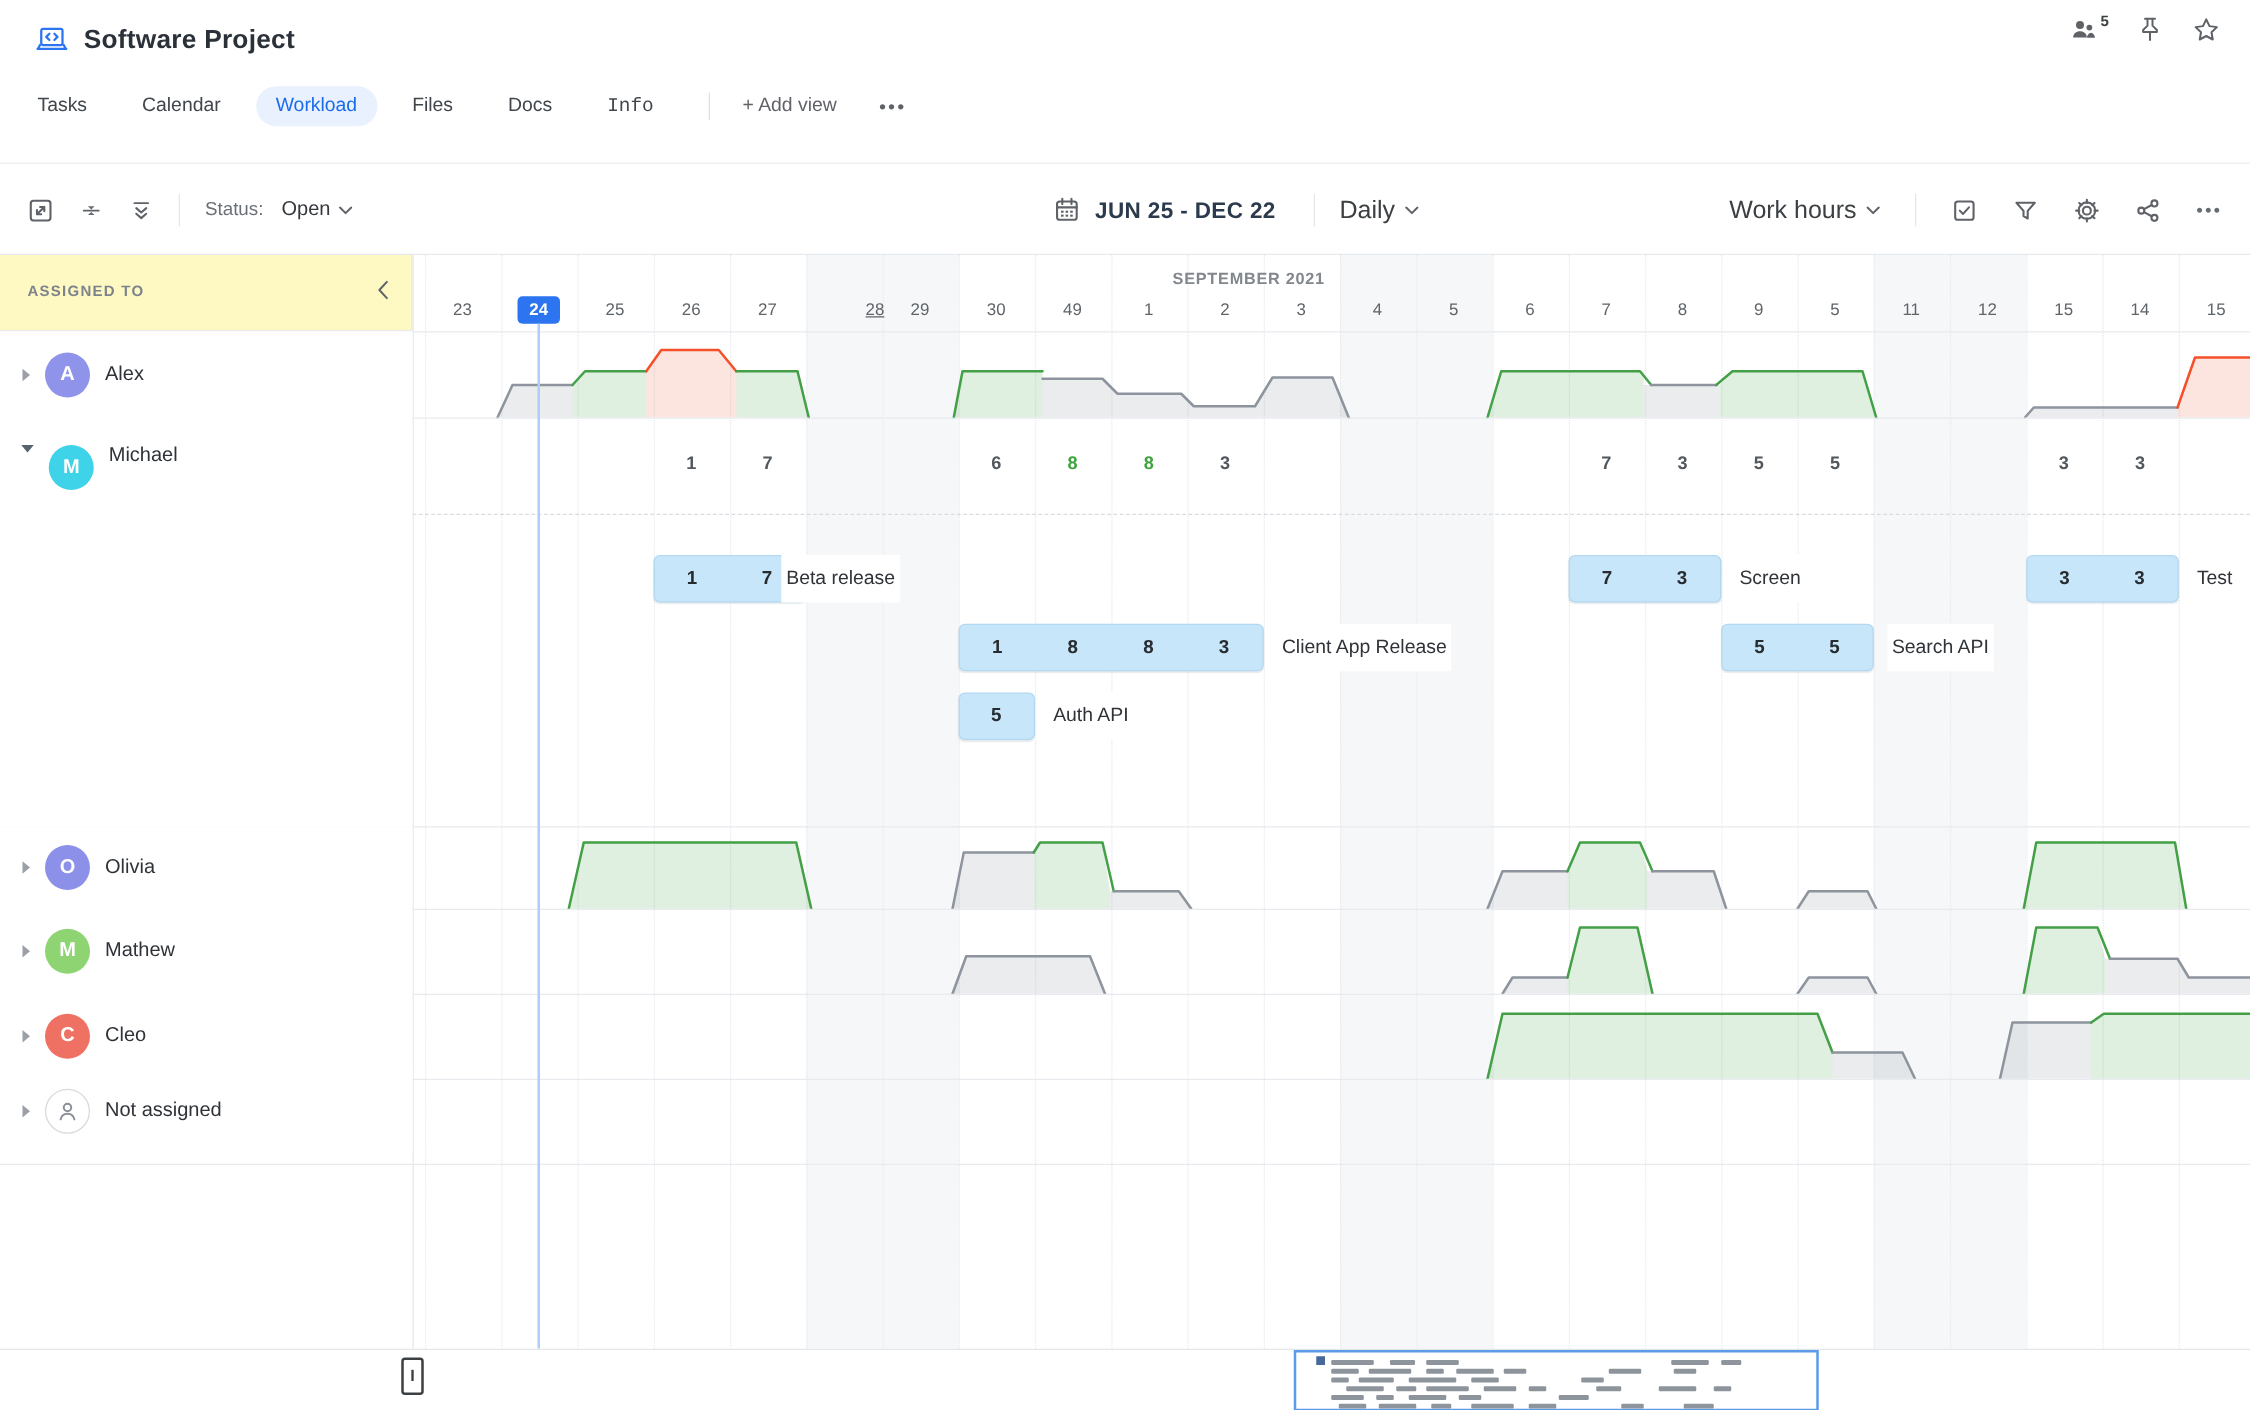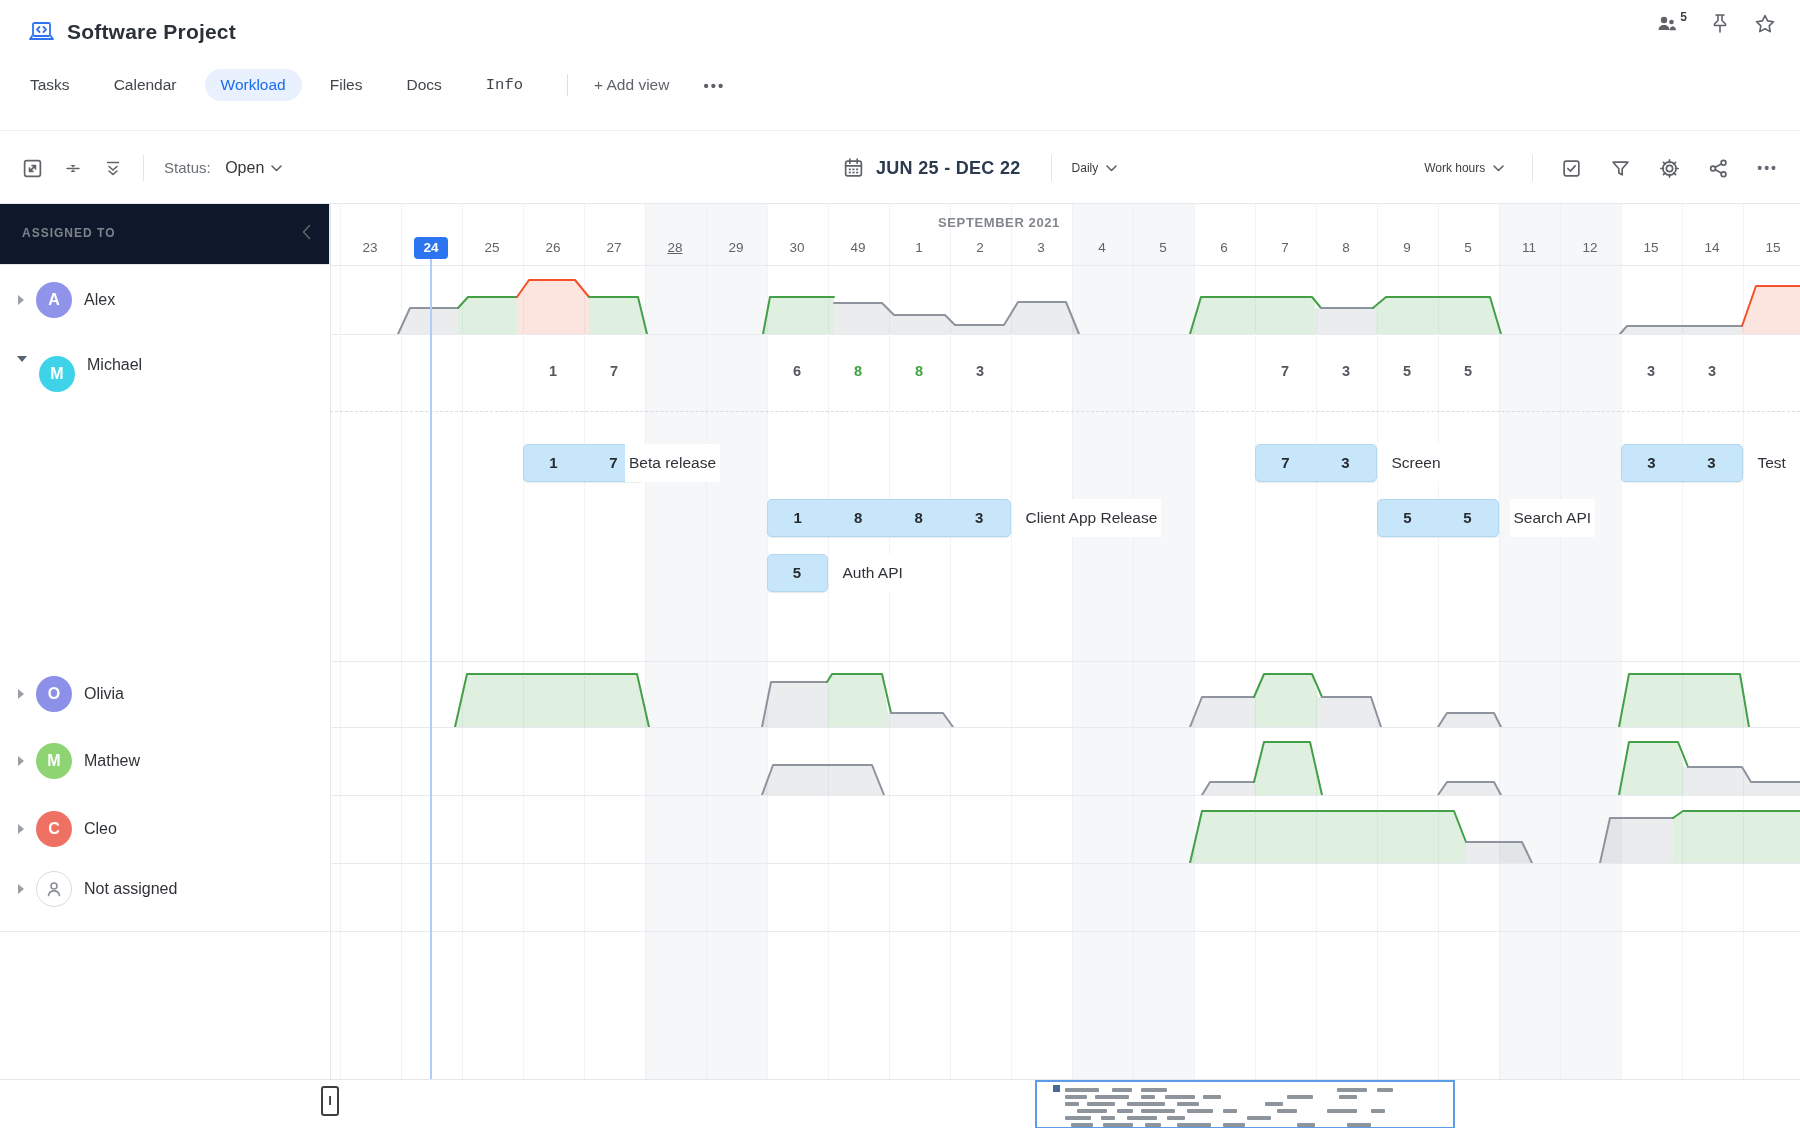--- a/index.html
+++ b/index.html
@@ -25,25 +25,25 @@
   
   .toolbar { position:absolute; left:0; top:130px; width:1800px; height:74px;
     border-top:1px solid #eceef1; border-bottom:1px solid #e7eaed; background:#fff; }
   .toolbar svg { display:block; }
   .tb-left { position:absolute; left:22px; top:0; height:74px; display:flex; align-items:center; gap:20px; color:#666c73; }
   .tb-vdiv { width:1px; height:26px; background:#e2e5e9; }
   .status-lab { font-size:15px; color:#6a7076; }
   .status-val { font-size:16px; color:#34383c; font-weight:500; margin-left:10px; display:inline-flex; align-items:center; gap:7px; }
   .tb-center { position:absolute; left:843px; top:0; height:74px; display:flex; align-items:center; gap:12px; }
   .date-range { font-size:18px; font-weight:700; color:#2c3a4d; letter-spacing:.3px; }
-  .tb-dd { font-size:12px; color:#3c4043; display:inline-flex; align-items:center; gap:8px; cursor:pointer; }
+  .tb-dd { font-size:20px; color:#3c4043; display:inline-flex; align-items:center; gap:8px; cursor:pointer; }
   .tb-right { position:absolute; right:22px; top:0; height:74px; display:flex; align-items:center; gap:28px; color:#666c73; }
 
   
-  .sb-head { position:absolute; left:0; top:204px; width:330px; height:61px; background:#0f172a;
+  .sb-head { position:absolute; left:0; top:204px; width:330px; height:61px; background:#fef9c3;
     border-bottom:1px solid #e7eaed; border-right:1px solid #e7eaed; }
   .sb-head .lab { position:absolute; left:22px; top:22px; font-size:12px; font-weight:700; letter-spacing:1px; color:#7d838a; }
   .sb-head .coll { position:absolute; right:18px; top:20px; color:#5f6368; cursor:pointer; }
   .sb-rows { position:absolute; left:0; top:265px; width:330px; }
   .sb-row { position:absolute; left:0; width:330px; display:flex; align-items:center; cursor:pointer; background:#fff; }
   .caret-r { width:0; height:0; border-top:5px solid transparent; border-bottom:5px solid transparent; border-left:6px solid #9aa0a6; margin-left:18px; }
   .caret-d { width:0; height:0; border-left:5px solid transparent; border-right:5px solid transparent; border-top:6px solid #56626d; margin-left:17px; }
   .avatar { width:36px; height:36px; border-radius:50%; margin-left:12px; display:flex; align-items:center; justify-content:center;
     color:#fff; font-size:16px; font-weight:700; flex:0 0 36px; }
   .avatar.ghost { background:#fff; border:1px solid #d7dade; color:#8a9099; }
@@ -256,21 +256,21 @@
       <div class="colline" style="left: 1742.5px;"></div>
     </div>
   <div class="chart-vdiv"></div>
   <div class="month-lab" id="monthLab" style="left: 999px;">SEPTEMBER 2021</div>
   <div id="dayRow">
       <div class="day-lab" style="left: 370px;">23</div>
       <div class="today-pill" style="left: 431px;">24</div>
       <div class="day-lab" style="left: 492px;">25</div>
       <div class="day-lab" style="left: 553px;">26</div>
       <div class="day-lab" style="left: 614px;">27</div>
-      <div class="day-lab" style="left: 675px; text-decoration: underline;">28</div>
+      <div class="day-lab" style="left: 700px; text-decoration: underline;">28</div>
       <div class="day-lab" style="left: 736px;">29</div>
       <div class="day-lab" style="left: 797px;">30</div>
       <div class="day-lab" style="left: 858px;">49</div>
       <div class="day-lab" style="left: 919px;">1</div>
       <div class="day-lab" style="left: 980px;">2</div>
       <div class="day-lab" style="left: 1041px;">3</div>
       <div class="day-lab" style="left: 1102px;">4</div>
       <div class="day-lab" style="left: 1163px;">5</div>
       <div class="day-lab" style="left: 1224px;">6</div>
       <div class="day-lab" style="left: 1285px;">7</div>

